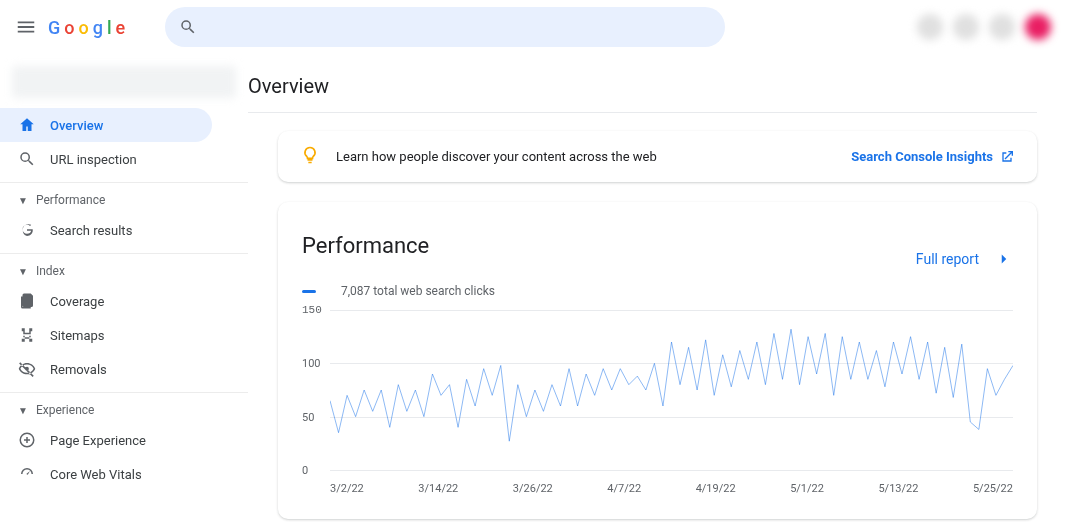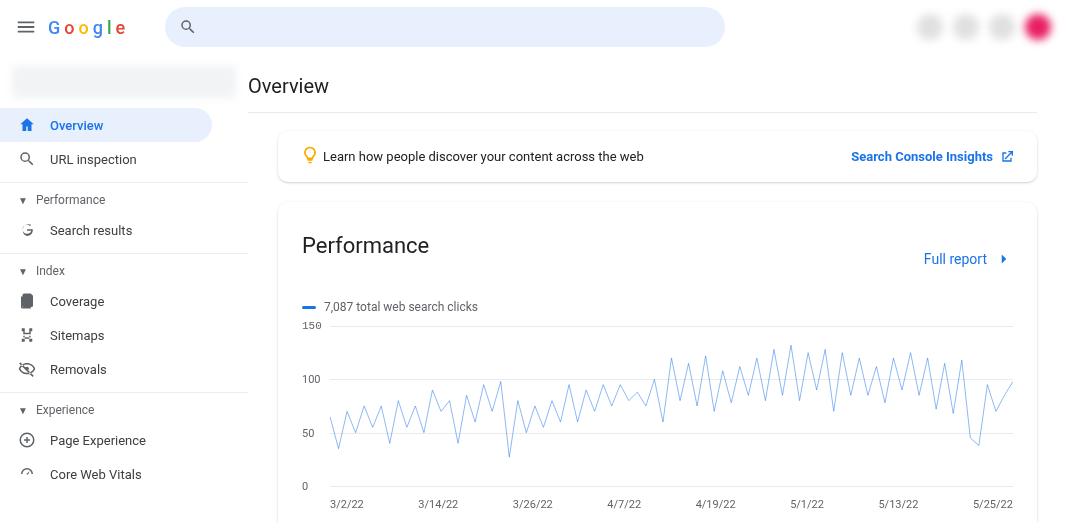--- a/index.html
+++ b/index.html
@@ -102,30 +102,30 @@
     background:#fff;
     border-radius: 10px;
     box-shadow: 0 1px 2px rgba(60,64,67,.15), 0 1px 3px rgba(60,64,67,.1);
     margin-left: 30px;
     margin-bottom: 20px;
   }
   .insights-card {
     display:flex;
     align-items:center;
     padding: 14px 22px;
-    gap: 3px;
+    gap: 16px;
     font-size: 13px;
   }
   .insights-card .bulb { color:#f9ab00; }
   .insights-card .link { margin-left:auto; color:#1a73e8; display:flex; align-items:center; gap:6px; cursor:pointer;font-weight:bold;}
   .perf-card { padding: 20px 24px 24px 24px; }
   .perf-head { display:flex; align-items:center; justify-content:space-between; }
   .perf-head h2 { font-size:22px; font-weight:400; color:#202124;}
-  .perf-head .link { color:#1a73e8; font-size:14px; display:flex; align-items:center; gap:8px; cursor:pointer;margin-top:28px;}
-  .legend { display:flex; align-items:center; gap:8px; font-size:12px; color:#5f6368; margin-top:32px;}
+  .perf-head .link { color:#1a73e8; font-size:14px; display:flex; align-items:center; gap:16px; cursor:pointer;margin-top:28px;}
+  .legend { display:flex; align-items:center; gap:25px; font-size:12px; color:#5f6368; margin-top:16px;}
   .legend .swatch { width:14px; height:3px; background:#1a73e8; border-radius:2px;}
   .chart-wrap { position:relative; margin-top:12px; height: 160px; }
   .ylab { position:absolute; left:0; font-size:11px; color:#5f6368; transform:translateY(-50%);}
   .gridline { position:absolute; left:28px; right:0; height:1px; background:#e8eaed;}
   .xlab-row { display:flex; justify-content:space-between; padding-left:28px; font-size:11px; color:#5f6368; margin-top:12px;}
   svg.line { position:absolute; left:28px; top:0; right:0; bottom:0; width:calc(100% - 28px); height:100%;}
 </style>
 </head>
 <body>
 

